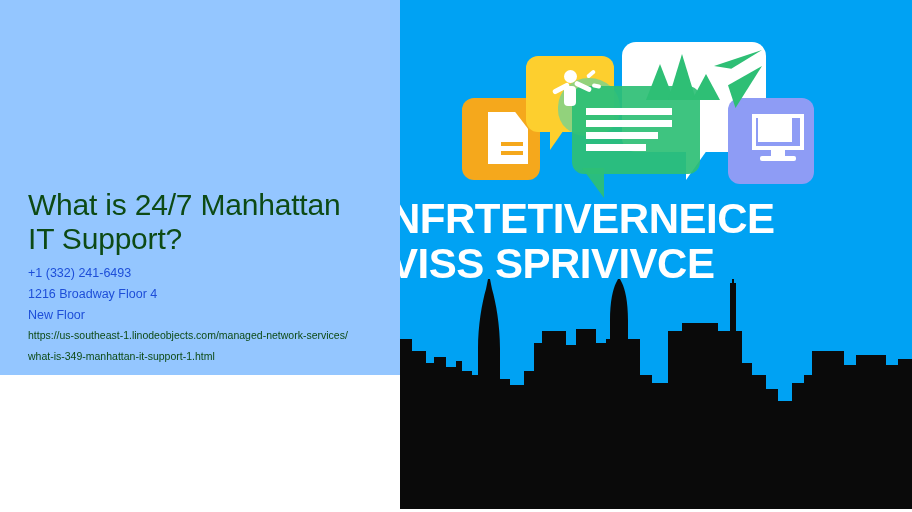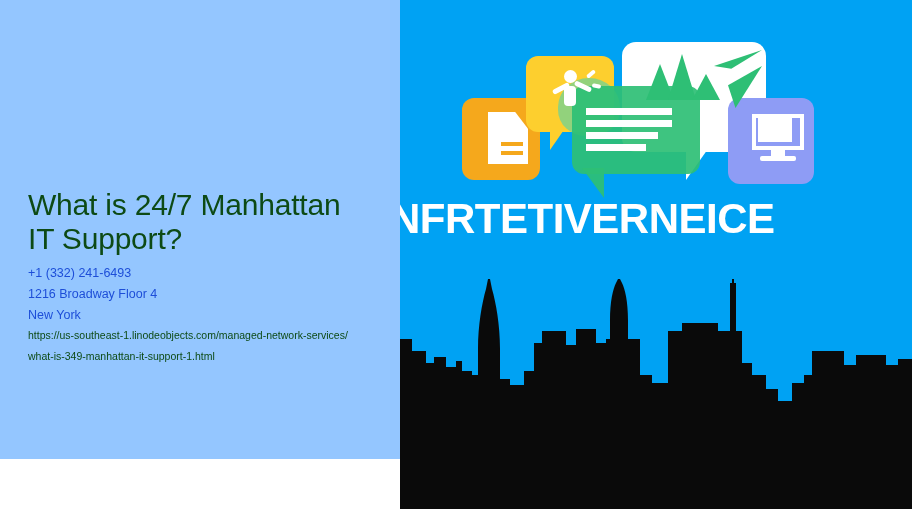--- a/index.html
+++ b/index.html
@@ -14,21 +14,21 @@
     overflow: hidden;
     font-family: "Liberation Sans", sans-serif;
     background: #ffffff;
   }
 
   
   .left-panel {
     position: absolute;
     left: 0; top: 0;
     width: 400px;
-    height: 459px;
+    height: 375px;
     background: #94c6ff;
     overflow: hidden;
   }
   .left-content {
     position: absolute;
     left: 28px;
     top: 188px;
     width: 358px;
   }
   .headline {
@@ -328,21 +328,21 @@
     <div class="left-content">
 
       <h1 class="headline">What is 24/7 Manhattan
 IT Support?</h1>
 
 
       <p class="contact-line">+1 (332) 241-6493</p>
 
       <p class="contact-line">1216 Broadway Floor 4</p>
 
-      <p class="contact-line">New York</p>
+      <p class="contact-line">New Floor</p>
 
 
       <div class="url-block">
         <span class="url-line">https://us-southeast-1.linodeobjects.com/managed-network-services/</span>
         <span class="url-line">what-is-349-manhattan-it-support-1.html</span>
       </div>
 
     </div>
   </div>
 
@@ -402,20 +402,21 @@
         <span class="monitor-screen"></span>
         <span class="monitor-inner"></span>
         <span class="monitor-stand"></span>
         <span class="monitor-base"></span>
       </div>
 
     </div>
 
     <div class="overlay-text">
       <div class="overlay-line-1">NFRTETIVERNEICE</div>
+      <div class="overlay-line-2">VISS SPRIVIVCE</div>
     </div>
 
     <div class="skyline">
       <svg viewBox="0 0 512 230" preserveAspectRatio="none" aria-hidden="true">
         <path fill="#0a0a0a" d="
           M0,230 L0,60
           L12,60 L12,72 L26,72 L26,84 L34,84 L34,78 L46,78 L46,88
           L56,88 L56,82 L62,82 L62,92 L72,92 L72,96
           L78,96 L78,70
           C78,46 82,24 86,10

